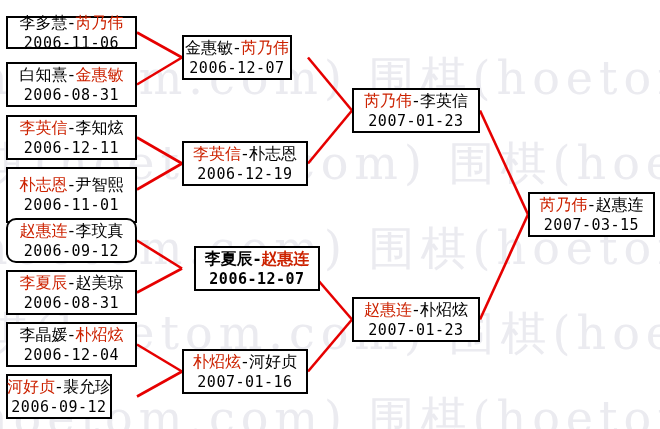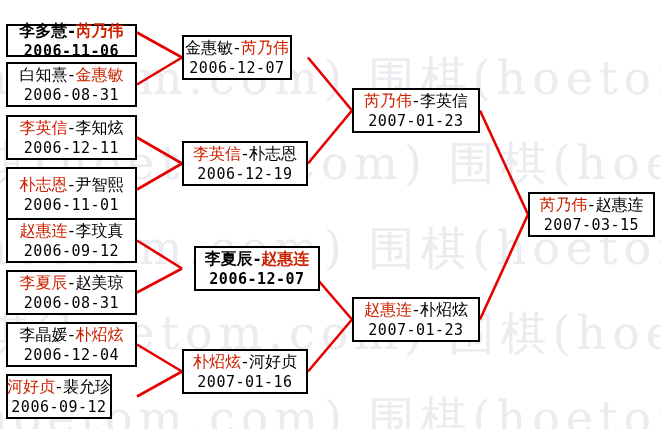--- a/index.html
+++ b/index.html
@@ -56,37 +56,37 @@
     <line x1="137" y1="344.5" x2="182" y2="371.5"></line>
     <line x1="137" y1="396.5" x2="182" y2="371.5"></line>
     <line x1="308" y1="57.5" x2="352" y2="110.5"></line>
     <line x1="308" y1="163.5" x2="352" y2="110.5"></line>
     <line x1="308" y1="268.5" x2="352" y2="319.5"></line>
     <line x1="308" y1="371.5" x2="352" y2="319.5"></line>
     <line x1="480" y1="110.5" x2="528" y2="214.5"></line>
     <line x1="480" y1="319.5" x2="528" y2="214.5"></line>
   </svg>
 
-  <div class="node" style="left:6px;top:24px;width:131px;height:33px;font-weight:bold;">
+  <div class="node" style="left:6px;top:16px;width:131px;height:33px;">
     <div class="names"><span class="p">李多慧</span><span class="dash">-</span><span class="p win">芮乃伟</span></div>
     <div class="date">2006-11-06</div>
   </div>
   <div class="node" style="left:6px;top:62px;width:131px;height:45px;">
     <div class="names"><span class="p">白知熹</span><span class="dash">-</span><span class="p win">金惠敏</span></div>
     <div class="date">2006-08-31</div>
   </div>
   <div class="node" style="left:6px;top:115px;width:131px;height:45px;">
     <div class="names"><span class="p win">李英信</span><span class="dash">-</span><span class="p">李知炫</span></div>
     <div class="date">2006-12-11</div>
   </div>
   <div class="node" style="left:6px;top:167px;width:131px;height:56px;">
     <div class="names"><span class="p win">朴志恩</span><span class="dash">-</span><span class="p">尹智熙</span></div>
     <div class="date">2006-11-01</div>
   </div>
-  <div class="node" style="left:6px;top:218px;width:131px;height:45px;">
+  <div class="node" style="left:6px;top:218px;width:131px;height:45px;border-radius:10px;">
     <div class="names"><span class="p win">赵惠连</span><span class="dash">-</span><span class="p">李玟真</span></div>
     <div class="date">2006-09-12</div>
   </div>
   <div class="node" style="left:6px;top:270px;width:131px;height:45px;">
     <div class="names"><span class="p win">李夏辰</span><span class="dash">-</span><span class="p">赵美琼</span></div>
     <div class="date">2006-08-31</div>
   </div>
   <div class="node" style="left:6px;top:322px;width:131px;height:45px;">
     <div class="names"><span class="p">李晶媛</span><span class="dash">-</span><span class="p win">朴炤炫</span></div>
     <div class="date">2006-12-04</div>

